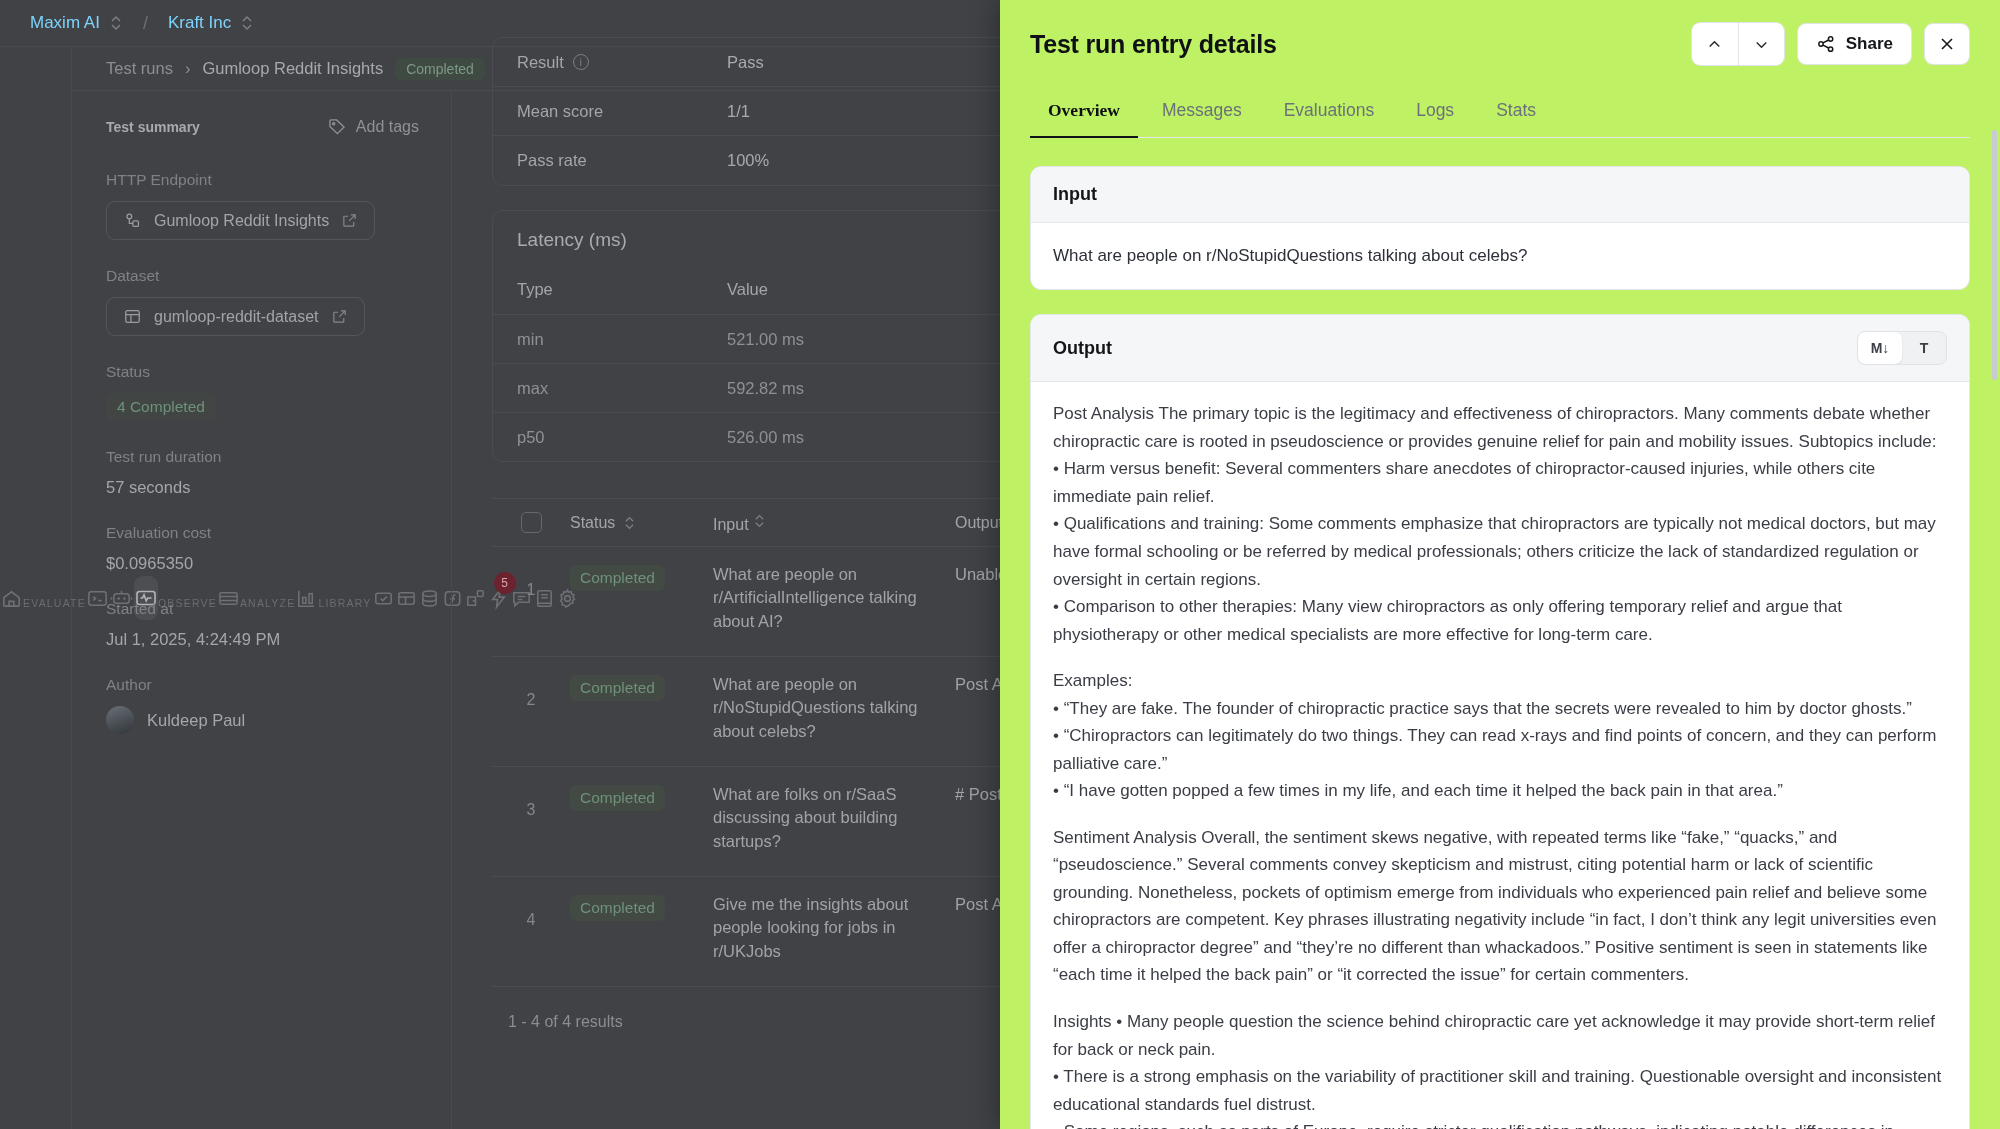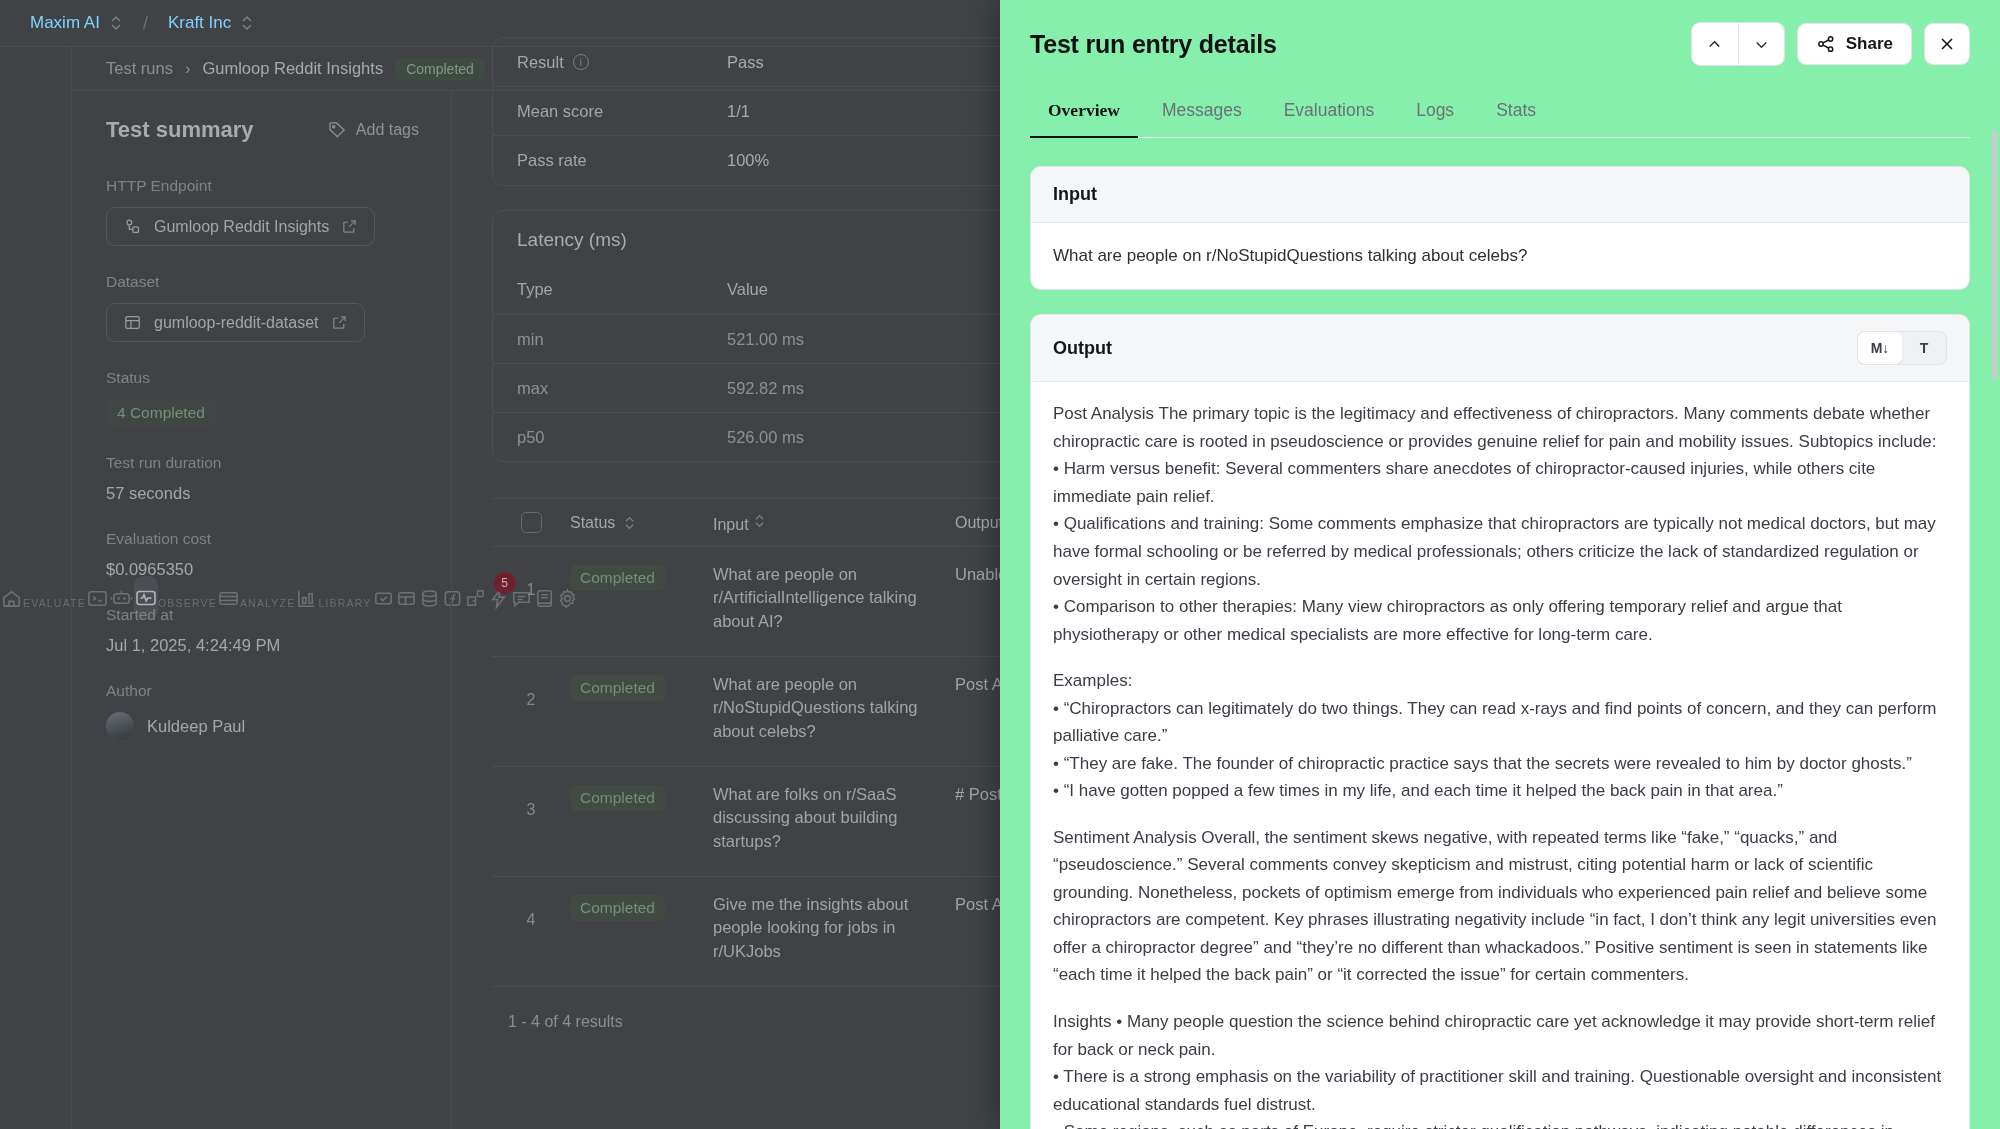--- a/index.html
+++ b/index.html
@@ -65,21 +65,21 @@
     background: #3f4a42; color: #7d9a83; font-size: 14px;
     padding: 3px 11px; border-radius: 6px;
   }
   .panes { display: flex; flex: 1 1 auto; min-height: 0; }
 
   .summary {
     width: 380px; flex: 0 0 380px; padding: 26px 32px 0 34px;
     border-right: 1px solid #4a4b50;
   }
   .summary-head { display: flex; align-items: center; justify-content: space-between; margin-bottom: 34px; }
-  .summary-title { font-size: 22px; font-weight: 700; color: #a9aaae; }
+  .summary-title { font-size: 14px; font-weight: 700; color: #a9aaae; }
   .addtags { display: flex; align-items: center; gap: 9px; color: #909195; font-size: 16px; }
   .f-label { font-size: 15.5px; color: #808186; margin-bottom: 12px; }
   .f-block { margin-bottom: 27px; }
   .pill {
     display: inline-flex; align-items: center; gap: 12px;
     border: 1px solid #55565b; border-radius: 9px;
     padding: 9px 16px; color: #a3a4a8; font-size: 16px;
   }
   .pill .ext { color: #85868b; }
   .f-value { font-size: 16.5px; color: #a5a6aa; }
@@ -136,21 +136,21 @@
   .res-row .c-status { align-items: flex-start; padding-top: 2px; }
   .st-chip { background: #424a43; color: #6f9179; font-size: 15.5px; padding: 4px 10px; border-radius: 6px; }
   .cell-text { line-height: 1.42; padding-right: 22px; }
   .checkbox-sq { width: 21px; height: 21px; border: 1.6px solid #67686d; border-radius: 5px; }
   .sort-ic { display: inline-flex; flex-direction: column; line-height: 0.5; font-size: 11px; color: #7d7e83; }
   .res-footer { padding: 26px 0 0 16px; font-size: 16px; color: #8c8d92; }
 
   
   .drawer {
     position: absolute; top: 0; right: 0; width: 1000px; height: 1129px;
-    background: #86efac; box-shadow: -4px 0 26px rgba(0,0,0,0.30);
+    background: #bef264; box-shadow: -4px 0 26px rgba(0,0,0,0.30);
     display: flex; flex-direction: column;
   }
   .dr-head { padding: 22px 30px 0 30px; }
   .dr-top { display: flex; align-items: center; justify-content: space-between; }
   .dr-title { font-size: 25px; font-weight: 700; color: #101114; letter-spacing: -0.2px; }
   .dr-actions { display: flex; align-items: center; gap: 12px; }
   .btn-group { display: flex; border: 1px solid #e2e3e6; border-radius: 9px; overflow: hidden; }
   .btn-group .gb {
     width: 46px; height: 42px; display: flex; align-items: center; justify-content: center;
     background: #fff; color: #2b2d31;
@@ -608,22 +608,22 @@
             <div>T</div>
           </span>
         </div>
         <div class="out-body">
           <p>Post Analysis The primary topic is the legitimacy and effectiveness of chiropractors. Many comments debate whether chiropractic care is rooted in pseudoscience or provides genuine relief for pain and mobility issues. Subtopics include:</p>
           <p>• Harm versus benefit: Several commenters share anecdotes of chiropractor-caused injuries, while others cite immediate pain relief.</p>
           <p>• Qualifications and training: Some comments emphasize that chiropractors are typically not medical doctors, but may have formal schooling or be referred by medical professionals; others criticize the lack of standardized regulation or oversight in certain regions.</p>
           <p>• Comparison to other therapies: Many view chiropractors as only offering temporary relief and argue that physiotherapy or other medical specialists are more effective for long-term care.</p>
           <div class="gap"></div>
           <p>Examples:</p>
+          <p>• “They are fake. The founder of chiropractic practice says that the secrets were revealed to him by doctor ghosts.”</p>
           <p>• “Chiropractors can legitimately do two things. They can read x-rays and find points of concern, and they can perform palliative care.”</p>
-          <p>• “They are fake. The founder of chiropractic practice says that the secrets were revealed to him by doctor ghosts.”</p>
           <p>• “I have gotten popped a few times in my life, and each time it helped the back pain in that area.”</p>
           <div class="gap"></div>
           <p>Sentiment Analysis Overall, the sentiment skews negative, with repeated terms like “fake,” “quacks,” and “pseudoscience.” Several comments convey skepticism and mistrust, citing potential harm or lack of scientific grounding. Nonetheless, pockets of optimism emerge from individuals who experienced pain relief and believe some chiropractors are competent. Key phrases illustrating negativity include “in fact, I don’t think any legit universities even offer a chiropractor degree” and “they’re no different than whackadoos.” Positive sentiment is seen in statements like “each time it helped the back pain” or “it corrected the issue” for certain commenters.</p>
           <div class="gap"></div>
           <p>Insights • Many people question the science behind chiropractic care yet acknowledge it may provide short-term relief for back or neck pain.</p>
           <p>• There is a strong emphasis on the variability of practitioner skill and training. Questionable oversight and inconsistent educational standards fuel distrust.</p>
           <p>• Some regions, such as parts of Europe, require stricter qualification pathways, indicating notable differences in</p>
         </div>
       </div>
 

